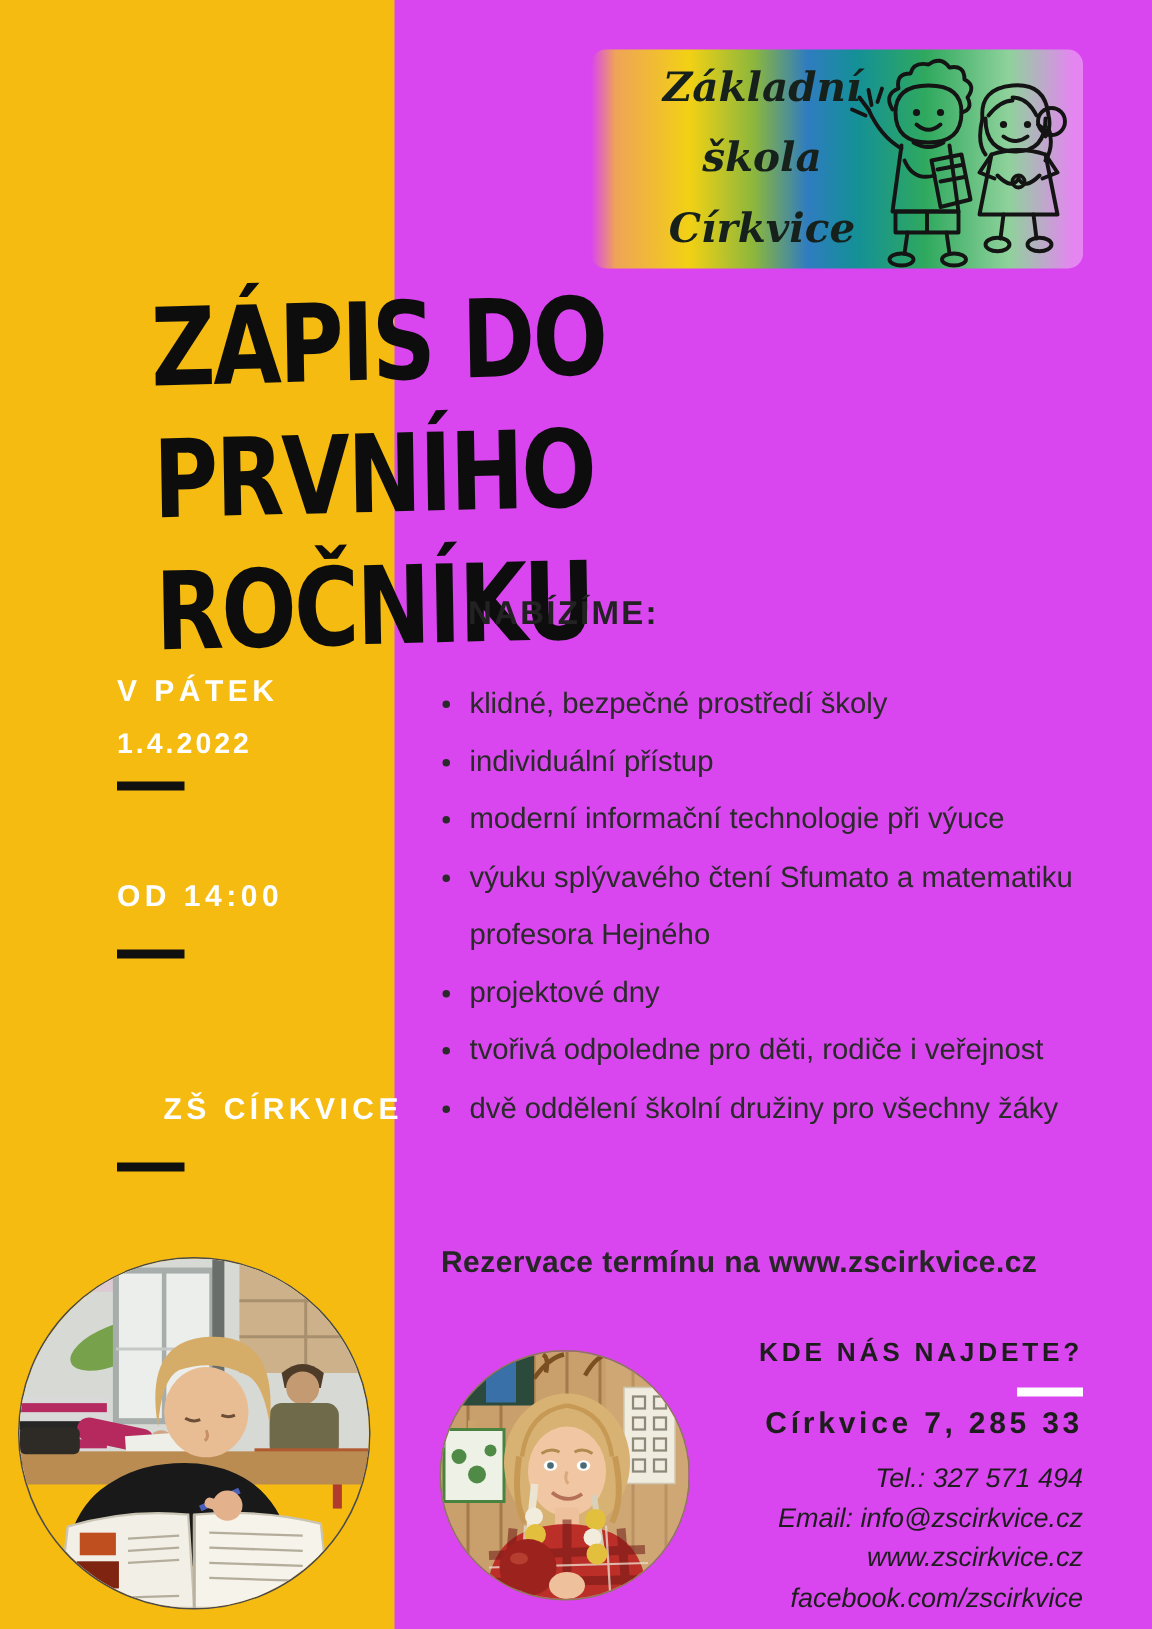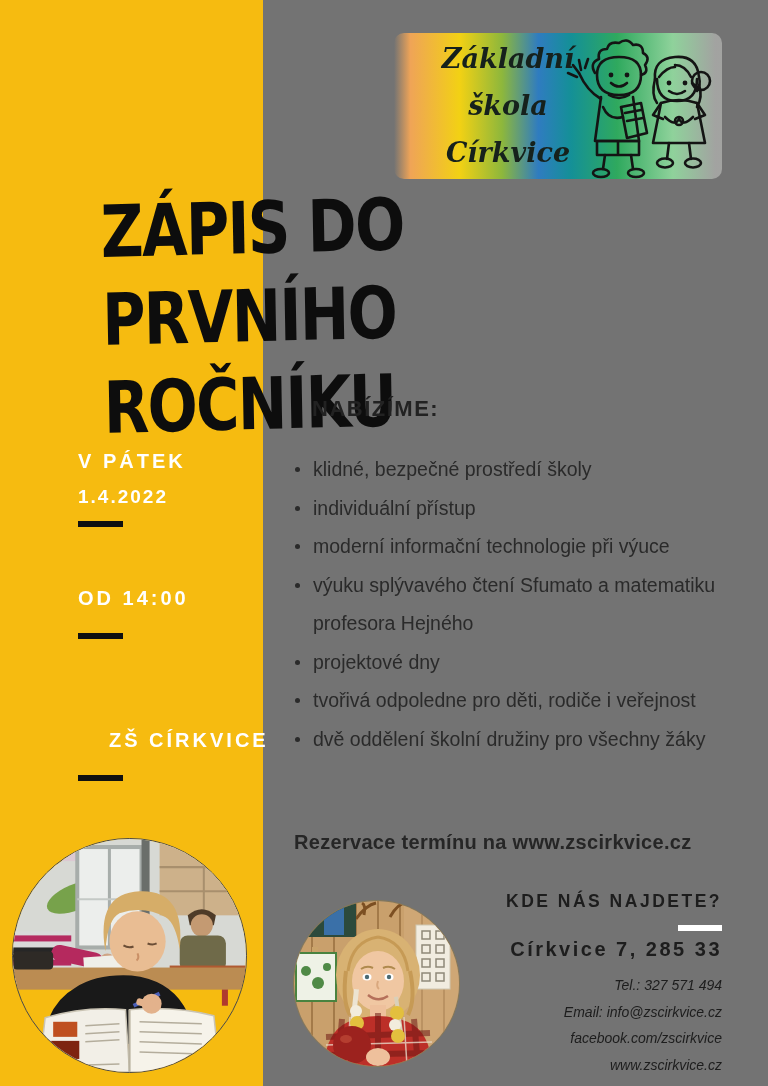--- a/index.html
+++ b/index.html
@@ -1,16 +1,16 @@
 <!DOCTYPE html>
 <html><head>
 <meta charset="utf-8">
 <style>
   html,body{margin:0;padding:0;background:#F2E8CA;}
-  .poster{position:relative;width:768px;height:1086px;background:#737373;overflow:hidden;
+  .poster{position:relative;width:768px;height:1086px;background:#d946ef;overflow:hidden;
           font-family:"Liberation Sans",sans-serif;}
   .yellow-col{position:absolute;left:0;top:0;width:263px;height:1086px;background:#F6BB10;}
 
   
   .logo{position:absolute;left:394px;top:33px;width:328px;height:146px;}
   .logo-grad{position:absolute;left:0;top:0;width:100%;height:100%;border-radius:10px;
     background:linear-gradient(90deg, rgba(242,232,202,0) 0%, #EFA457 5%, #F2D114 20%,
       #8DB73C 33%, #2F7CC0 44%, #149097 54%, #2FA95E 68%, #8FD29B 85%, rgba(250,252,246,0.35) 98%);}
   .logo-text{position:absolute;left:16px;top:2px;width:196px;text-align:center;
     font-family:"DejaVu Serif",serif;font-style:italic;font-weight:700;
@@ -43,21 +43,21 @@
   .photo{position:absolute;border-radius:50%;overflow:hidden;}
   .photo-left{left:12px;top:838px;width:233px;height:233px;border:1px solid #4A4A4A;}
   .photo-right{left:293px;top:900px;width:165px;height:165px;border:1px solid #8A7A55;}
   .photo svg{display:block;}
 
   
   .contact{position:absolute;right:46px;top:891px;width:430px;text-align:right;color:#1D1D1D;}
   .contact-heading{font-size:17.5px;font-weight:700;letter-spacing:2.5px;}
   .contact-rule{width:44px;height:6px;background:#FFFFFF;margin:13px 0 7px auto;}
   .contact-address{font-size:20px;font-weight:700;letter-spacing:2.5px;margin-bottom:11px;}
-  .contact-lines{font-style:italic;font-size:14px;line-height:26.5px;font-weight:500;}
+  .contact-lines{font-style:italic;font-size:18px;line-height:26.5px;font-weight:500;}
 </style>
 </head>
 <body>
 
 <div class="poster">
   <div class="yellow-col"></div>
 
   <div class="logo">
     <div class="logo-grad"></div>
     <div class="logo-text">
@@ -260,17 +260,17 @@
     </svg>
   </div>
 
   <div class="contact">
     <div class="contact-heading">KDE NÁS NAJDETE?</div>
     <div class="contact-rule"></div>
     <div class="contact-address">Církvice 7, 285 33</div>
     <div class="contact-lines">
       <div>Tel.: 327 571 494</div>
       <div>Email: info@zscirkvice.cz</div>
+      <div>www.zscirkvice.cz</div>
       <div>facebook.com/zscirkvice</div>
-      <div>www.zscirkvice.cz</div>
     </div>
   </div>
 </div>
 
 </body></html>

